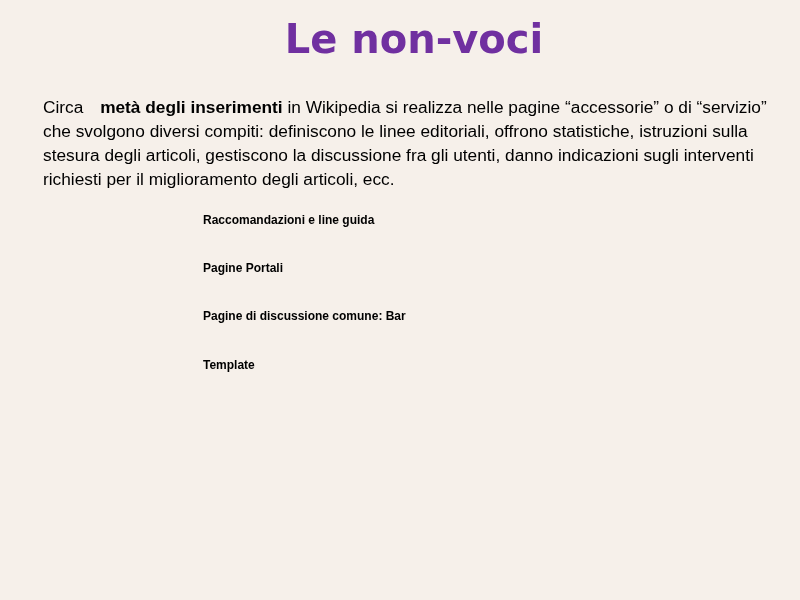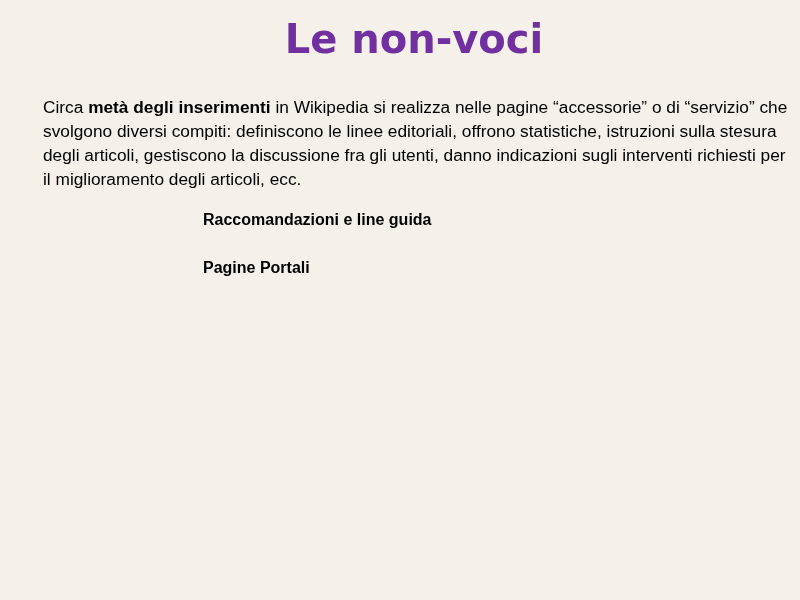--- a/index.html
+++ b/index.html
@@ -39,41 +39,44 @@
       left: 43px;
       top: 95px;
       width: 750px;
       font-size: 17.3px;
       line-height: 24px;
       margin: 0;
       white-space: pre-line;
     }
     .intro b {
       font-weight: bold;
+      margin-left: 12px;
     }
     .list {
       position: absolute;
       left: 203px;
       top: 208px;
       margin: 0;
       padding: 0;
       list-style: none;
     }
     .list li {
       font-weight: bold;
-      font-size: 16px;
+      font-size: 12px;
       height: 48.2px;
       line-height: 24px;
     }
   </style>
 </head>
 <body>
 
 <div class="slide">
   <h1 class="title">Le non-voci</h1>
 
   <p class="intro"><span>Circa </span><b>metà degli inserimenti</b><span> in Wikipedia  si realizza  nelle pagine “accessorie” o di “servizio” che svolgono diversi compiti: definiscono le linee editoriali,  offrono statistiche, istruzioni  sulla stesura degli articoli,  gestiscono la discussione fra gli utenti, danno indicazioni  sugli interventi richiesti  per il miglioramento degli articoli, ecc.</span></p>
 
   <ul class="list">
     <li>Raccomandazioni e line guida</li>
     <li>Pagine Portali</li>
+    <li>Pagine di discussione comune: Bar</li>
+    <li>Template</li>
   </ul>
 </div>
 
 </body></html>

